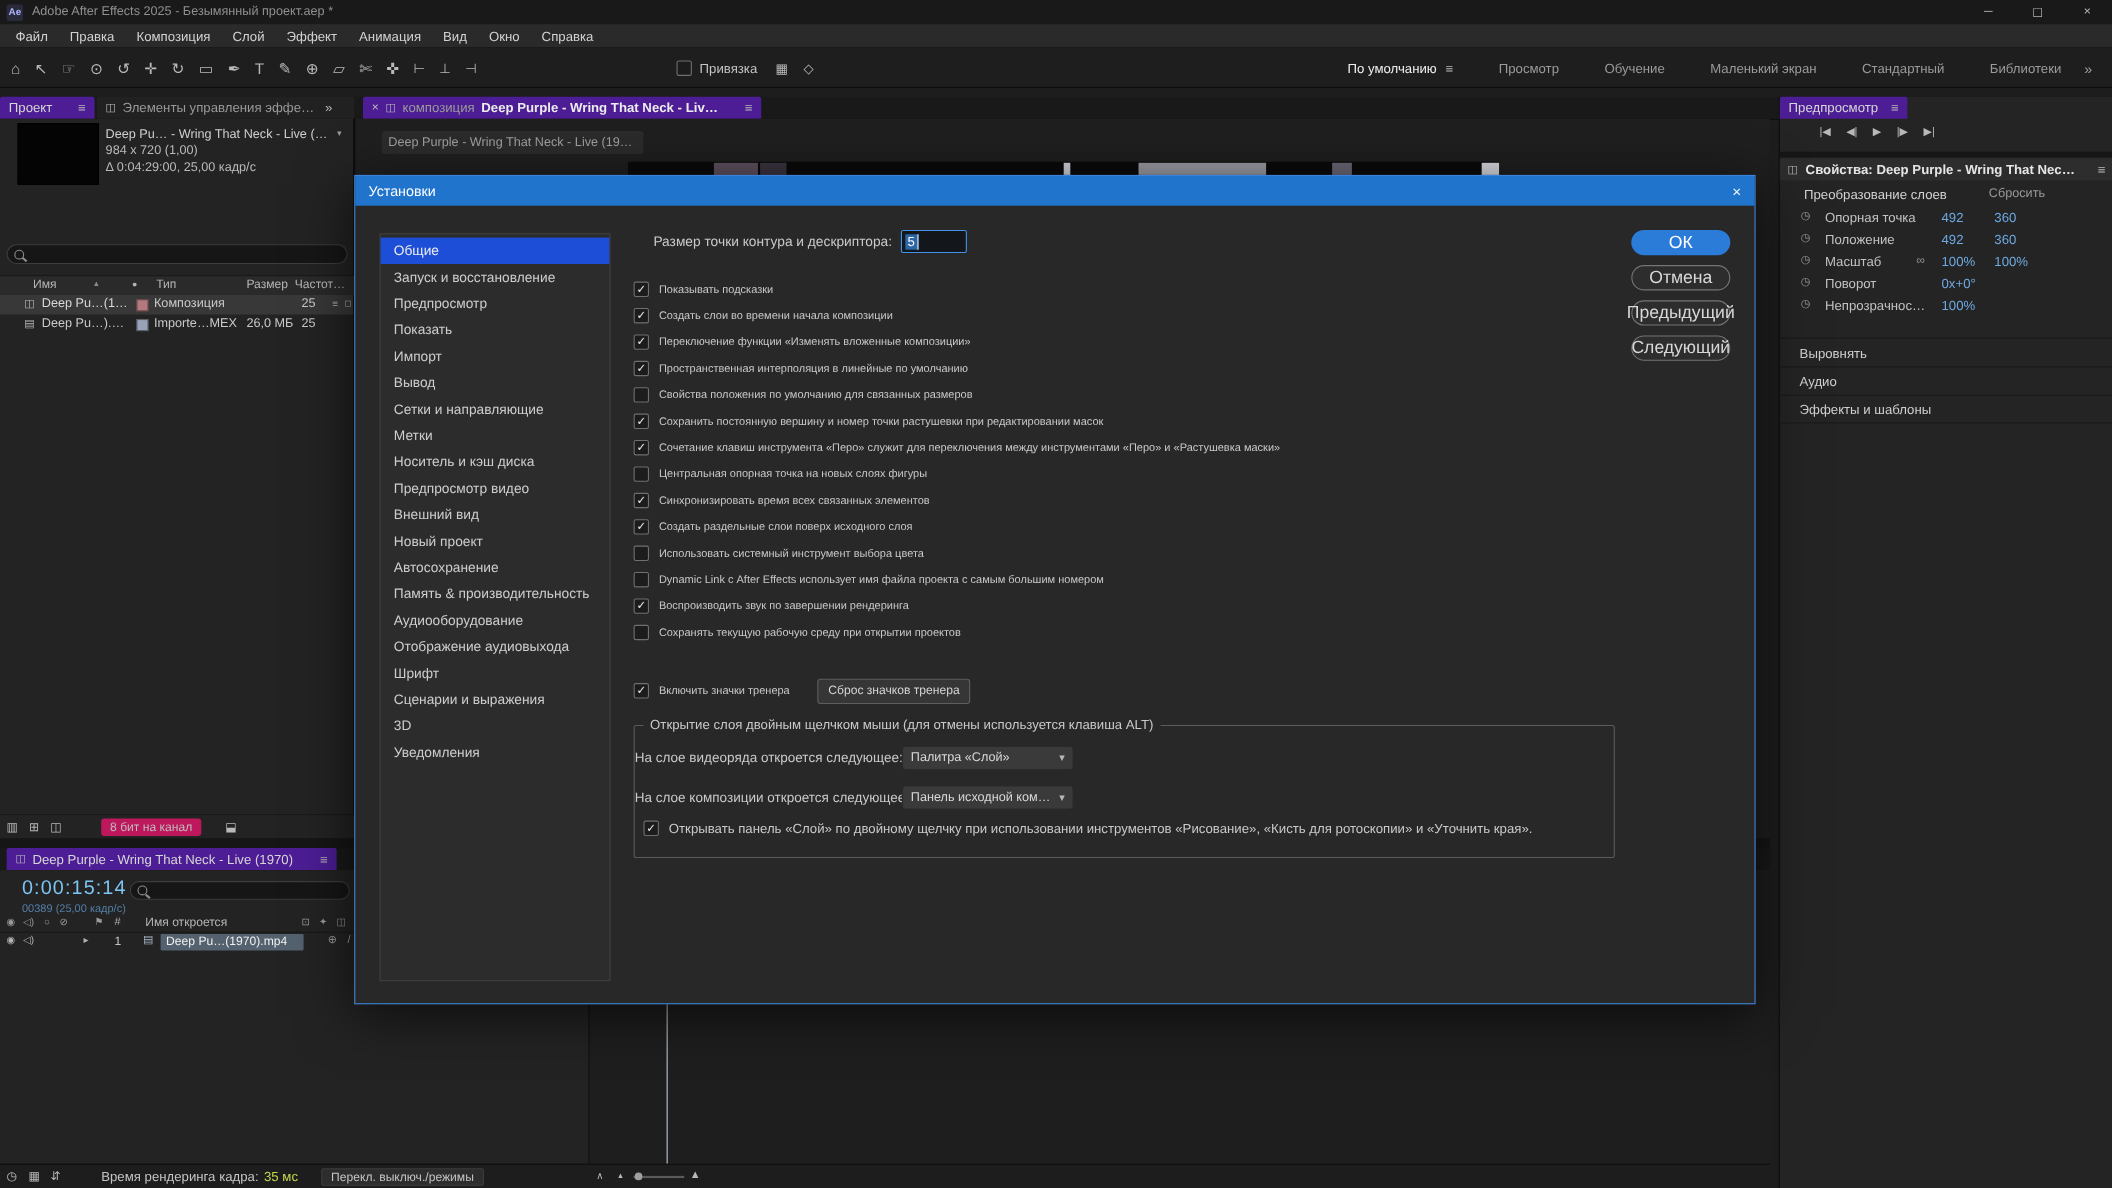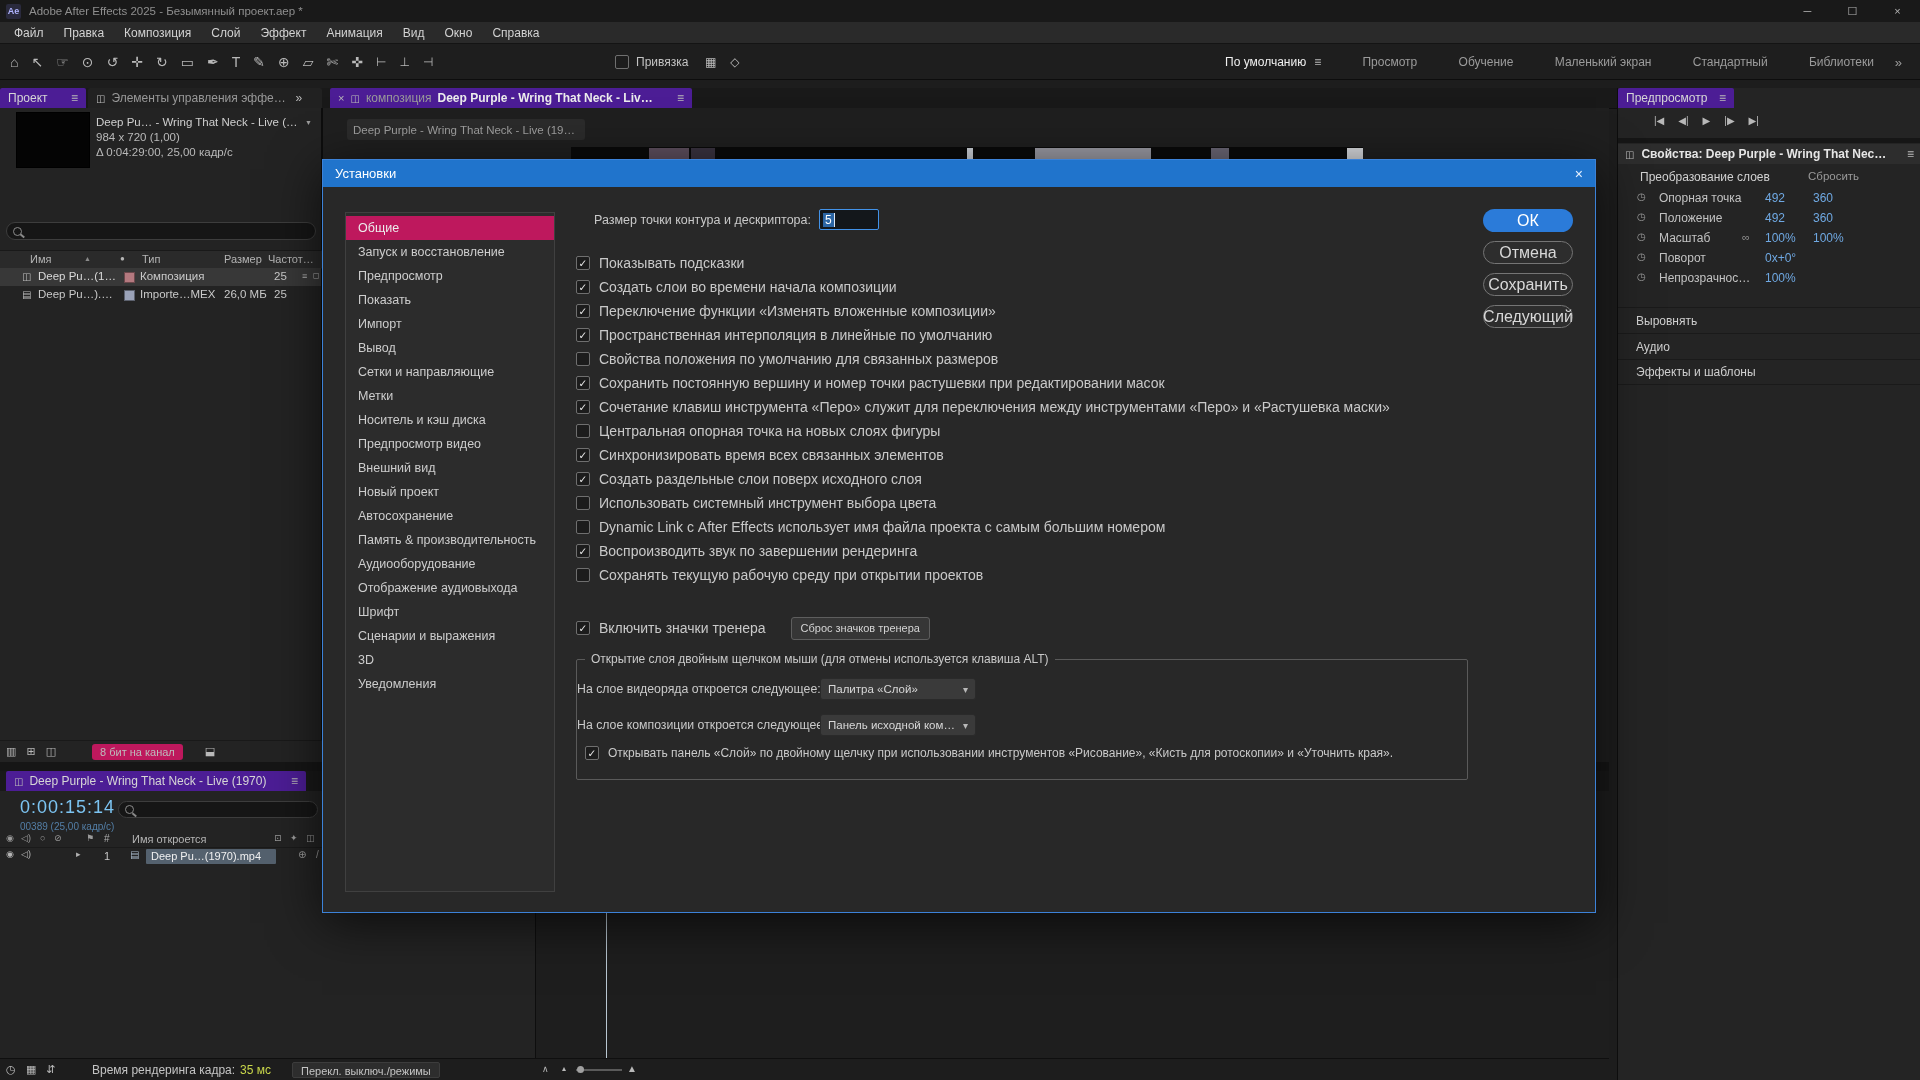--- a/index.html
+++ b/index.html
@@ -107,31 +107,31 @@
   
   .dialog{position:absolute;left:322px;top:159px;width:1274px;height:754px;background:#282828;
           border:1px solid #3c82d8;box-shadow:0 10px 48px rgba(0,0,0,.65);z-index:100;box-sizing:border-box}
   .dlg-header{position:absolute;left:0;top:0;width:100%;height:27px;background:#2074cc;
               display:flex;align-items:center;padding:0 12px;box-sizing:border-box}
   .dlg-title{color:#fff;font-size:13px}
   .dlg-close{margin-left:auto;color:#e8f2ff;font-size:14px}
   .dlg-side{position:absolute;left:22px;top:52px;width:210px;height:680px;background:#2c2c2c;
             border:1px solid #404040;padding-top:3px;box-sizing:border-box}
   .side-item{height:24px;line-height:24px;padding-left:12px;font-size:12.5px;color:#cdcdcd;white-space:nowrap}
-  .side-item.active{background:#be185d;color:#ececec}
+  .side-item.active{background:#1d4ed8;color:#ececec}
   .pref-label{position:absolute;left:180px;top:53px;width:308px;text-align:right;font-size:12.5px;color:#c9c9c9}
   .pref-input{position:absolute;left:496px;top:49px;width:60px;height:21px;background:#13171b;
               border:1px solid #4292e8;border-radius:2px;display:flex;align-items:center;padding-left:3px;box-sizing:border-box}
   .pref-input .selv{background:#2c66a5;color:#fff;font-size:12px;padding:0 2px;border-right:1px solid #dfe9f5}
   .opts{position:absolute;left:253px;top:91px}
   .opt{height:24px;display:flex;align-items:center;gap:9px}
   .cb{width:14px;height:14px;background:#1c1c1c;border:1px solid #6f6f6f;border-radius:2px;
       display:flex;align-items:center;justify-content:center;flex:none;box-sizing:border-box}
   .cb i{font-style:normal;font-size:10.5px;color:#e8e8e8;line-height:1}
-  .opt-label{font-size:14px;color:#c9c9c9;white-space:nowrap}
+  .opt-label{font-size:10px;color:#c9c9c9;white-space:nowrap}
   .coach{position:absolute;left:253px;top:456px;height:24px;display:flex;align-items:center;gap:9px}
   .btn-dark{background:#363636;border:1px solid #5e5e5e;border-radius:3px;color:#d4d4d4;font-size:11px;
             height:23px;line-height:21px;padding:0 9px;margin-left:16px;box-sizing:border-box;white-space:nowrap}
   .grp{position:absolute;left:253px;top:499px;width:892px;height:121px;border:1px solid #5a5a5a;border-radius:2px;box-sizing:border-box}
   .grp-title{position:absolute;left:8px;top:-8px;background:#282828;padding:0 6px;font-size:12px;color:#c9c9c9;white-space:nowrap}
   .grp-label{position:absolute;font-size:12.3px;color:#c9c9c9;text-align:right;width:236px;left:0;white-space:nowrap}
   .dd{position:absolute;left:243px;width:156px;height:22px;background:#3a3a3a;border:1px solid #2a2a2a;border-radius:3px;
       display:flex;align-items:center;justify-content:space-between;padding:0 7px;font-size:11.5px;color:#d8d8d8;box-sizing:border-box}
   .grp-foot{position:absolute;left:8px;top:86px;display:flex;align-items:center;gap:9px}
   .dlg-btns{position:absolute;left:1160px;top:49px;display:flex;flex-direction:column;gap:9px}
@@ -559,18 +559,18 @@
         <span class="cb">
             <i>✓</i>
           </span>
         <span class="opt-label" style="font-size:12px">Открывать панель «Слой» по двойному щелчку при использовании инструментов «Рисование», «Кисть для ротоскопии» и «Уточнить края».</span>
       </div>
     </div>
 
     <div class="dlg-btns">
       <div class="pill primary">ОК</div>
       <div class="pill secondary">Отмена</div>
-      <div class="pill secondary">Сохранить</div>
+      <div class="pill secondary">Предыдущий</div>
       <div class="pill secondary">Следующий</div>
     </div>
   </div>
 
 </div>
 
 </body></html>

